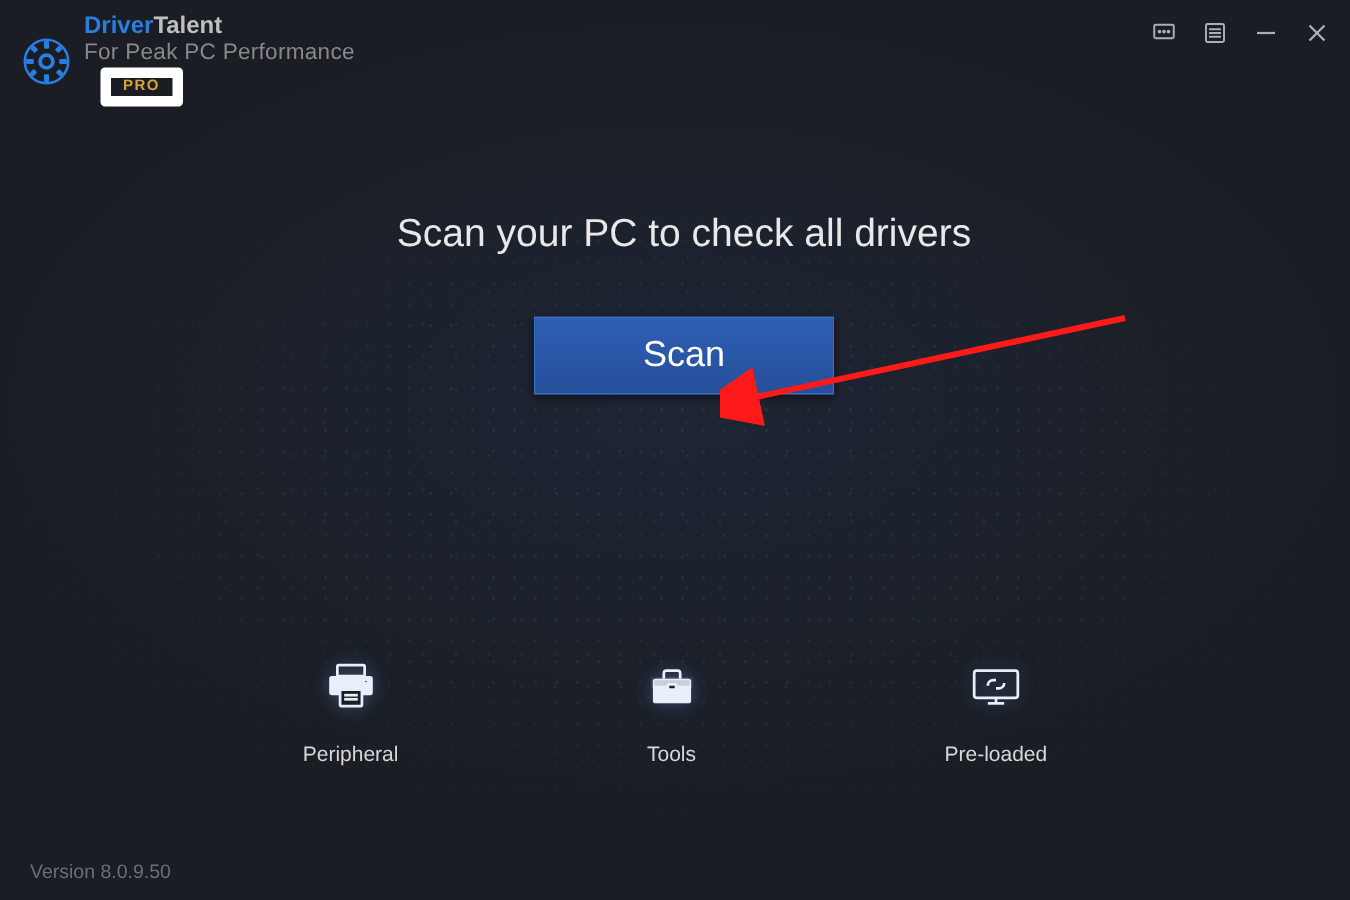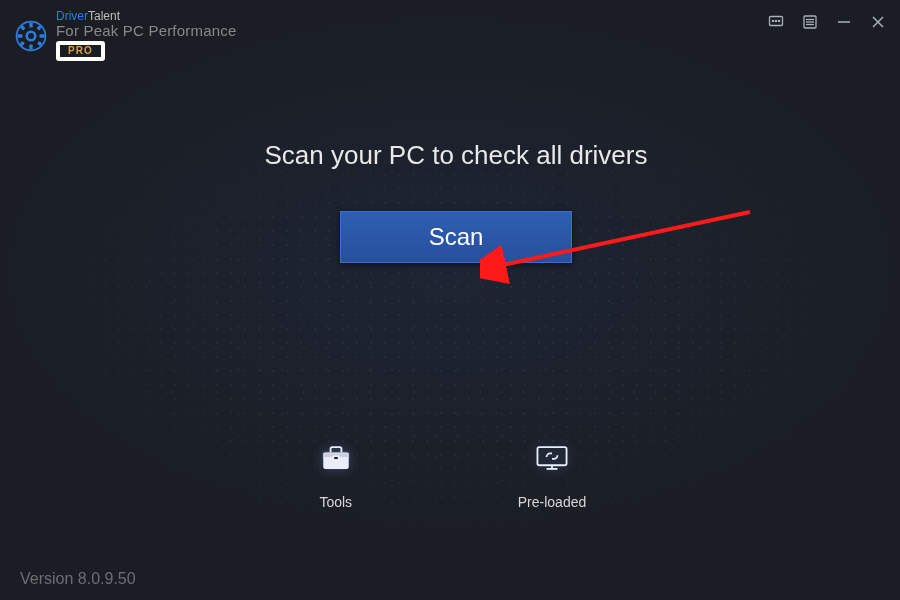--- a/index.html
+++ b/index.html
@@ -34,46 +34,47 @@
   .titlebar {
     display: flex; align-items: flex-start; justify-content: space-between;
     padding: 10px 14px 0 14px;
     height: 60px;
   }
   .logo { display: flex; align-items: center; gap: 8px; }
   .logo-gear {
     width: 34px; height: 34px; display:flex;align-items:center;justify-content:center;
   }
   .logo-text { line-height: 1; }
-  .logo-title { font-size: 12px; font-weight: 400; }
+  .logo-title { font-size: 16px; font-weight: 700; }
   .logo-title .dr { color: #2a7de1; }
   .logo-title .tal { color: #bfbfbf; }
   .logo-sub { font-size: 15px; color: #888; letter-spacing: 0.2px; margin-top:1px;}
   .pro-badge {
     display:inline-block; margin-top:3px;
-    border:4px solid #ffffff; color:#d8a43a;
+    border:7px solid #ffffff; color:#d8a43a;
     font-size:10px; font-weight:700; padding:1px 8px; border-radius:3px;
     letter-spacing:1px;
+    margin-left:11px;
   }
   .win-controls { display:flex; gap:18px; align-items:center; padding-top:4px;}
   .win-controls .ctl {
     width:16px; height:16px; display:flex;align-items:center;justify-content:center;
     color:#a9b0b8; cursor:pointer;
   }
 
   
   .main {
     position:absolute; top:140px; left:12px; right:0;
     display:flex; flex-direction:column; align-items:center;
   }
   .headline { font-size:26px; color:#e8e8e8; font-weight:400; }
   .subhead  { font-size:13px; color:#c0c0c0; margin-top:16px; }
   .scan-btn {
     margin-top:40px;
-    width:232px; height:52px;
+    width:200px; height:52px;
     background: linear-gradient(#2e5fb3, #274f9b);
     border:1px solid #3a6fc9;
     color:#fff; font-size:24px; font-weight:500;
     cursor:pointer;
     box-shadow: 0 2px 6px rgba(0,0,0,0.5);
   }
 
   
   .arrow {
     position:absolute; top:206px; left:480px; width:280px; height:80px;
@@ -91,21 +92,21 @@
   }
   .tool .ticon {
     width:44px; height:44px; display:flex;align-items:center;justify-content:center;
     filter: drop-shadow(0 0 6px rgba(120,170,255,0.35));
   }
   .tool .tlabel { font-size:14px; }
 
   
   .version {
     position:absolute; bottom:12px; left:20px;
-    font-size:16px; color:#6b6f75;margin-top:12px;
+    font-size:13px; color:#6b6f75;margin-top:12px;
   }
 </style>
 </head>
 <body>
 
 <div class="bg"></div>
 <div class="dots"></div>
 
 <div class="window">
 
@@ -175,20 +176,33 @@
   <svg class="arrow" viewBox="0 0 280 80">
     <defs>
       <marker id="ah" markerWidth="14" markerHeight="14" refX="2" refY="5" orient="auto">
         <polygon points="0,0 12,5 0,10" fill="#ff1a1a"></polygon>
       </marker>
     </defs>
     <line x1="270" y1="6" x2="18" y2="60" stroke="#ff1a1a" stroke-width="4" marker-end="url(#ah)"></line>
   </svg>
 
   <div class="bottom-row">
+    <div class="tool">
+      <div class="ticon">
+        <svg viewBox="0 0 44 44" width="40" height="40" fill="none" stroke="#e9eefb" stroke-width="2">
+          <rect x="12" y="6" width="20" height="8" rx="1"></rect>
+          <rect x="6" y="14" width="32" height="14" rx="2" fill="#e9eefb" stroke="none"></rect>
+          <rect x="14" y="24" width="16" height="12" rx="1" fill="#1a1d23" stroke="#e9eefb"></rect>
+          <circle cx="33" cy="18" r="1.5" fill="#1a1d23"></circle>
+          <line x1="17" y1="28" x2="27" y2="28" stroke="#e9eefb"></line>
+          <line x1="17" y1="31" x2="27" y2="31" stroke="#e9eefb"></line>
+        </svg>
+      </div>
+      <div class="tlabel">Peripheral</div>
+    </div>
 
     <div class="tool">
       <div class="ticon">
         <svg viewBox="0 0 44 44" width="40" height="40" fill="none" stroke="#e9eefb" stroke-width="2">
           <rect x="8" y="16" width="28" height="18" rx="2" fill="#e9eefb" stroke="none"></rect>
           <rect x="8" y="16" width="28" height="6" fill="#1a1d23" opacity="0.15"></rect>
           <path d="M16 16 v-4 a2 2 0 0 1 2-2 h8 a2 2 0 0 1 2 2 v4"></path>
           <rect x="19" y="20" width="6" height="4" rx="1" fill="#1a1d23"></rect>
         </svg>
       </div>

